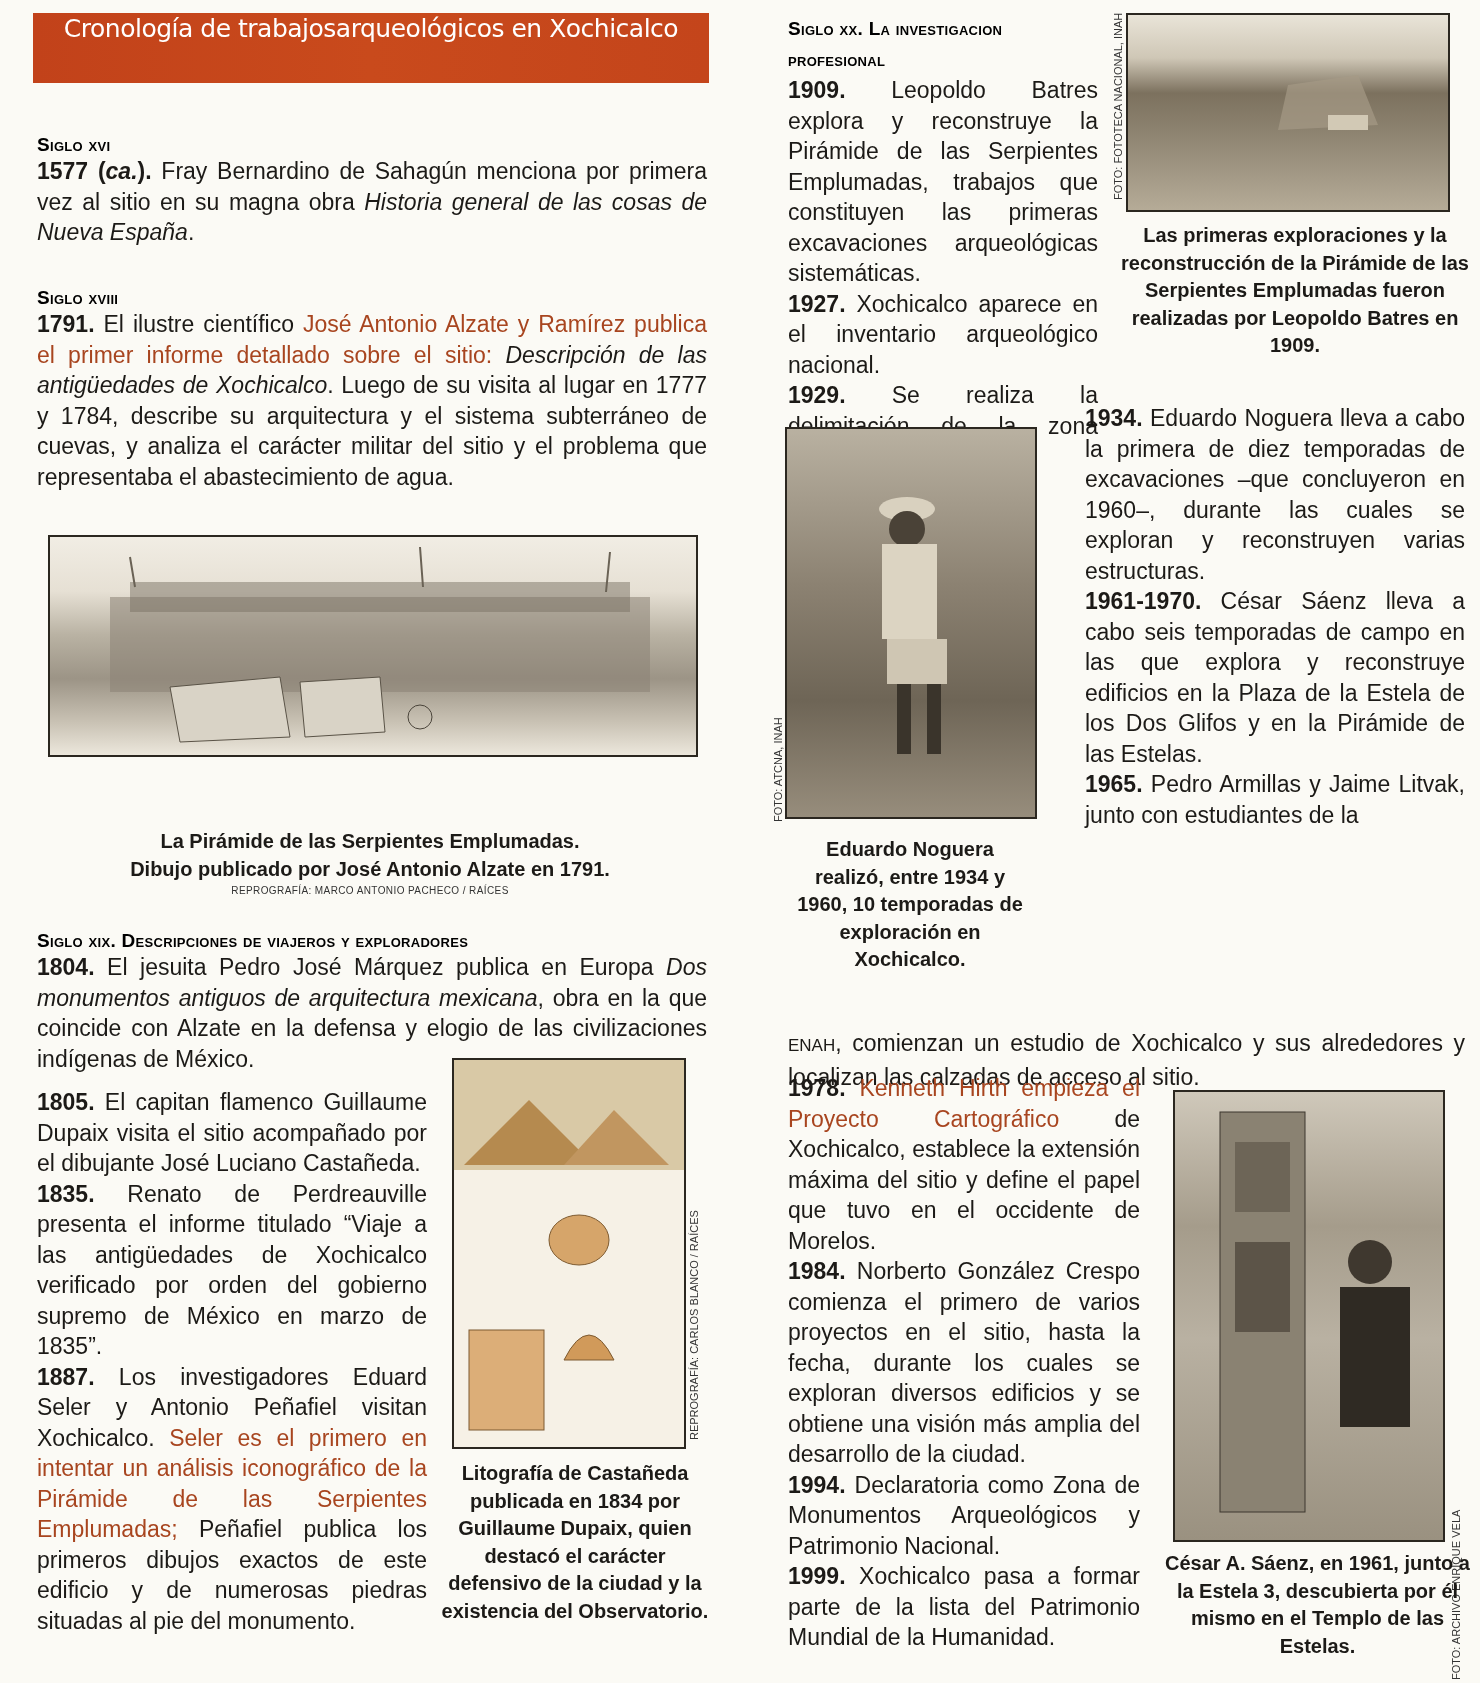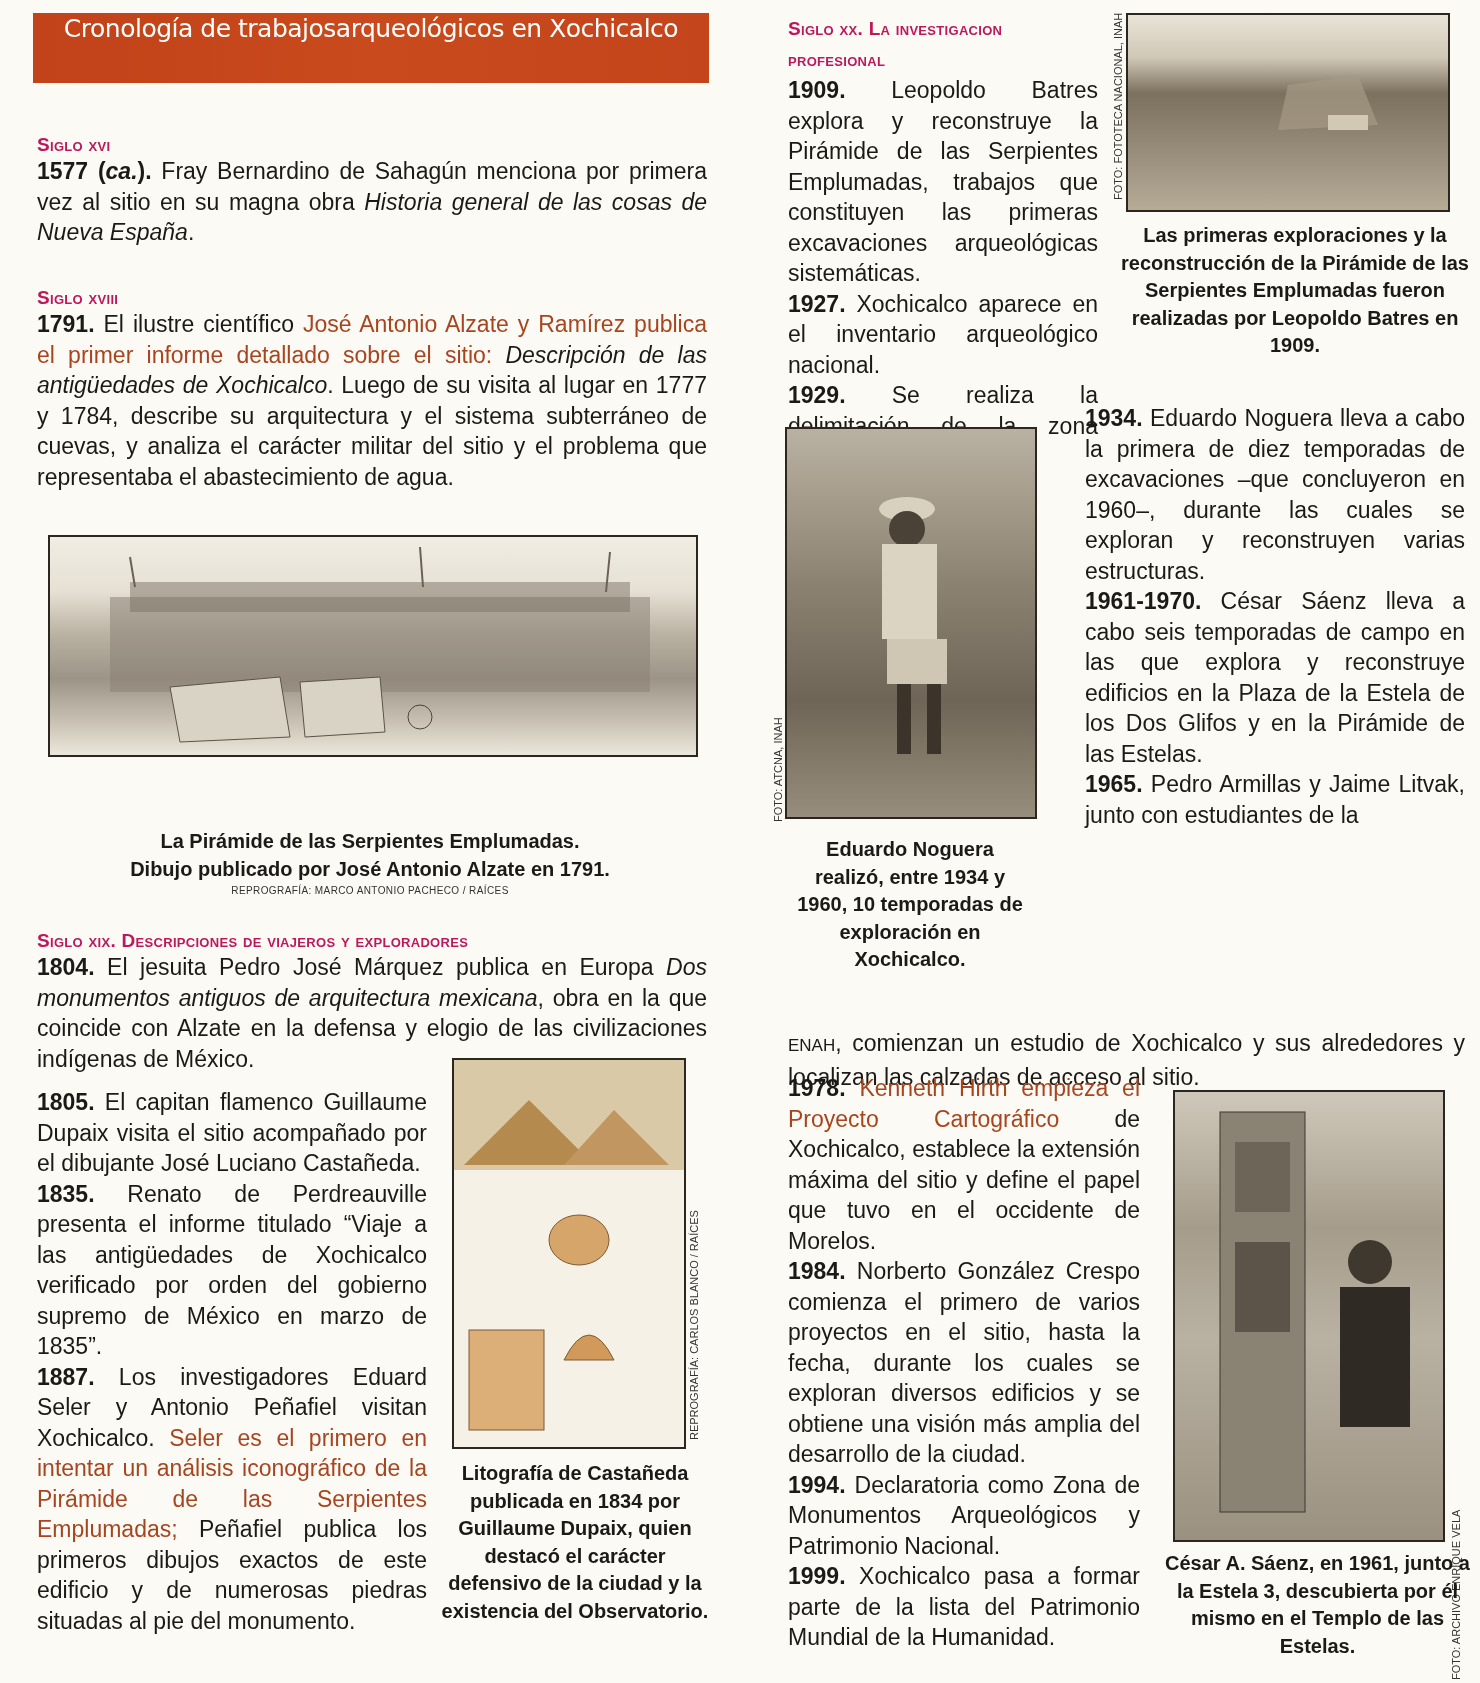--- a/index.html
+++ b/index.html
@@ -3,21 +3,21 @@
 <meta charset="utf-8">
 <style>
   html, body { margin:0; padding:0; }
   body { width:1480px; height:1683px; background:#fbfaf5; position:relative; overflow:hidden;
          font-family:"Liberation Sans", sans-serif; color:#1c1a17; }
   .abs { position:absolute; }
   .banner { left:33px; top:13px; width:676px; height:70px; background:#c5451a;
             background:linear-gradient(90deg,#c2421a,#c94a1c 50%,#c4451b); color:#fff;
             font-family:"DejaVu Sans", sans-serif; font-size:25px; line-height:31px; text-align:center;
             display:flex; flex-direction:row; justify-content:center; letter-spacing:-0.5px; }
-  .sec { font-weight:bold; color:#be185d; font-size:19px; letter-spacing:0.3px; font-variant:small-caps; }
+  .sec { font-weight:bold; color:#000000; font-size:19px; letter-spacing:0.3px; font-variant:small-caps; }
   .body { font-size:23px; line-height:30.5px; text-align:justify; }
   .body b { font-weight:bold; }
   .hl { color:#a8451f; }
   .cap { font-weight:bold; font-size:20px; line-height:27.5px; text-align:center; }
   .credit { font-size:10px; letter-spacing:0.4px; color:#333; text-align:center; }
   .vcredit { font-size:11px; color:#333; white-space:nowrap; transform-origin:left top; transform:rotate(-90deg); }
   .photo { border:2px solid #2b2720; }
   p { margin:0; }
 </style>
 </head>

